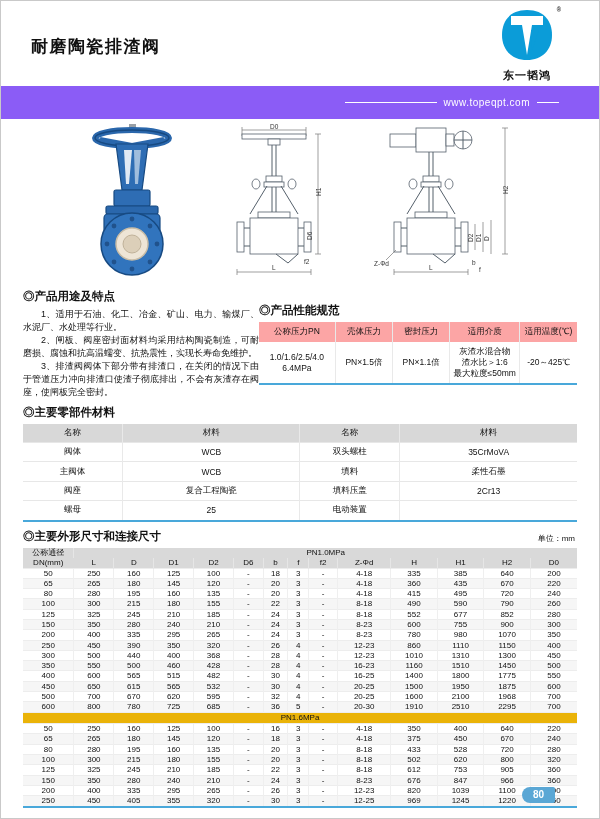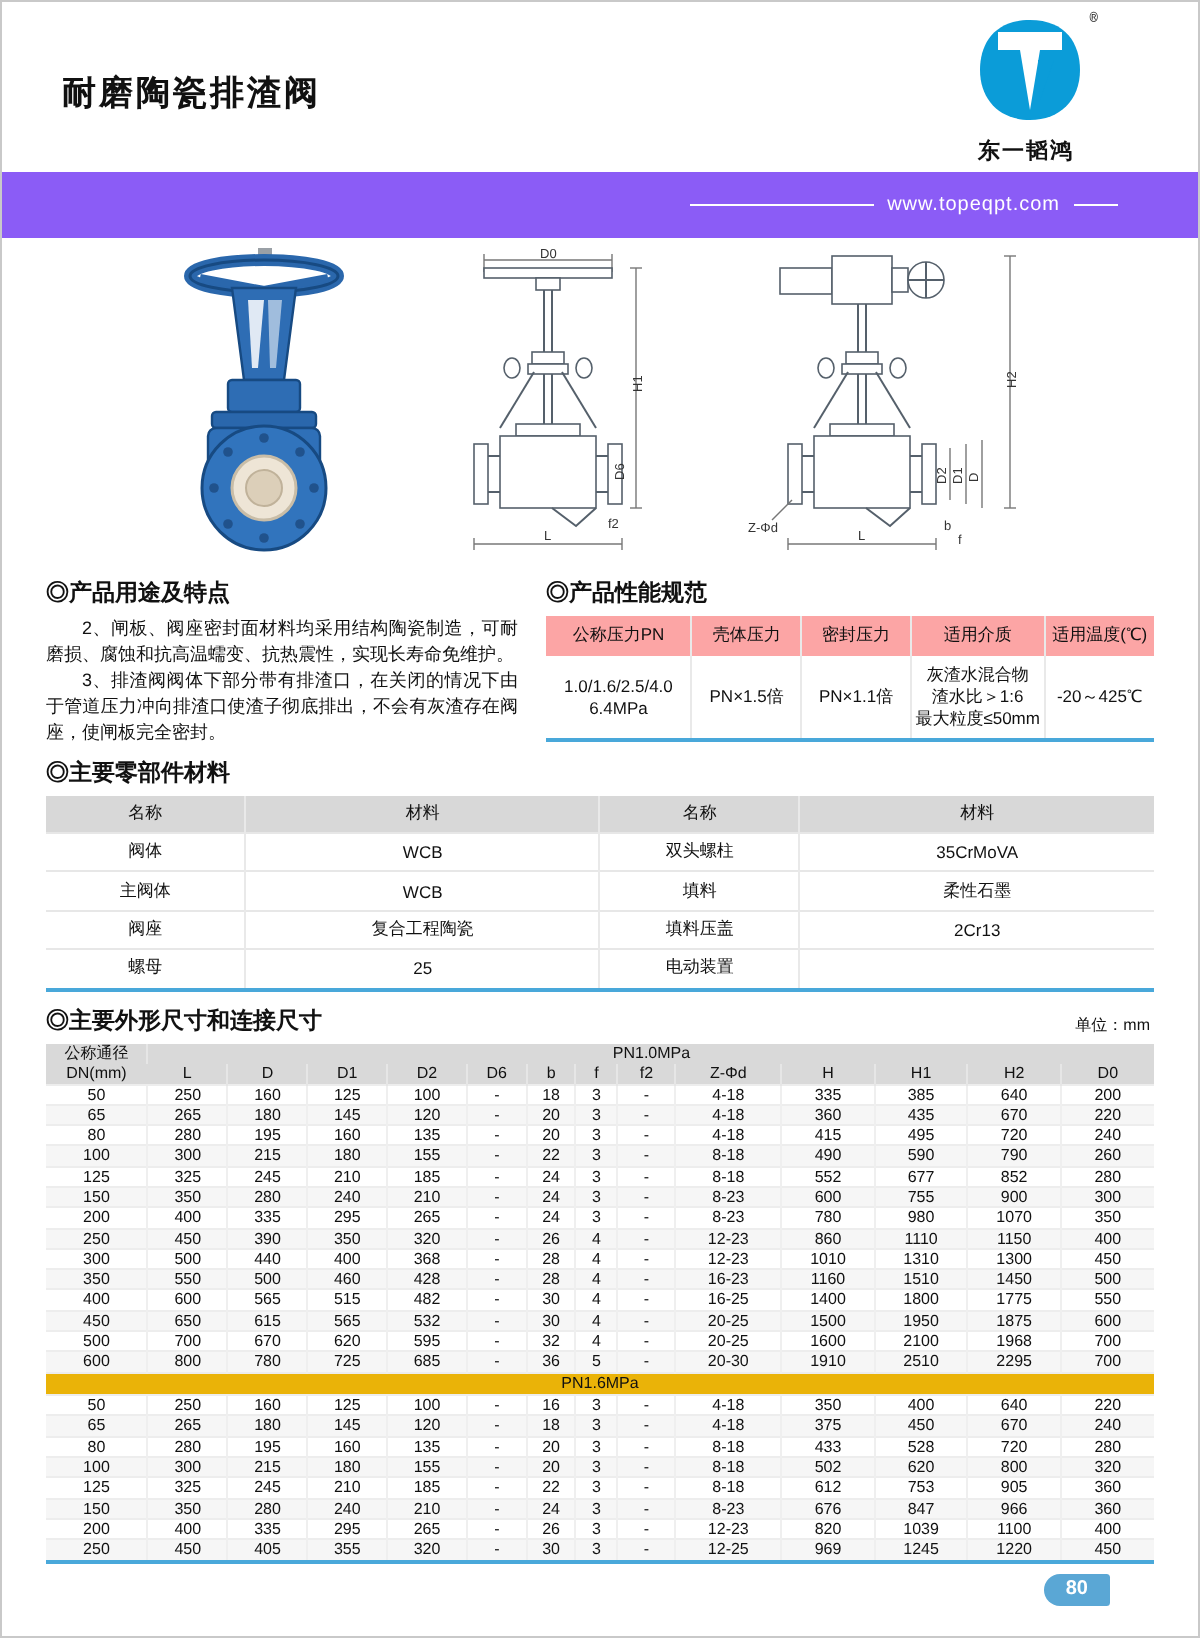--- a/index.html
+++ b/index.html
@@ -4,42 +4,42 @@
 <style>
   * { margin:0; padding:0; box-sizing:border-box; }
   html,body { background:#e9e9e9; }
   body { font-family:"Liberation Sans", sans-serif; }
   .page { position:relative; width:600px; height:819px; margin:0 auto; background:#fff;
           border:1px solid #c9c9c9; overflow:hidden; color:#111; }
 
   
   .header { position:relative; height:85px;font-family:Liberation Mono, monospace; }
   .page-title { position:absolute; left:30px; top:34px; font-size:17px; font-weight:bold; letter-spacing:1.5px; }
-  .logo { position:absolute; right:34px; top:7px; width:76px; }
+  .logo { position:absolute; right:34px; top:7px; width:76px; text-align:center; }
   .logo-mark { position:relative; display:inline-block; }
   .logo-reg { position:absolute; top:-2px; right:-8px; font-size:7px; color:#222; }
   .logo-name { font-size:11px; font-weight:bold; letter-spacing:1px; margin-top:1px; white-space:nowrap; }
 
   
   .webbar { height:33px; background:#8b5cf6; display:flex; align-items:center; justify-content:flex-end; padding-right:40px; }
   .webbar .rule { height:1px; background:#fff; }
   .rule-long { width:92px; margin-right:7px; }
   .rule-short { width:22px; margin-left:7px; }
   .weburl { color:#fff; font-size:10px; letter-spacing:.5px; }
 
   
   .figs { height:166px; display:flex; align-items:center; justify-content:center; gap:34px; }
   .fig { flex:0 0 auto; }
   .lbl { font-size:6.5px; fill:#333; font-family:"Liberation Sans",sans-serif; }
   .dim { stroke:#777; stroke-width:.7; fill:none; }
   .ln  { stroke:#55606b; stroke-width:1; fill:none; }
   .lnf { stroke:#55606b; stroke-width:.8; fill:#fff; }
 
   
-  .cols { display:flex; gap:14px; padding:4px 22px 0 22px; }
+  .cols { display:flex; padding:4px 22px 0 22px;align-items:center; }
   .sec-heading { font-size:11.5px; font-weight:bold; margin-bottom:4px; white-space:nowrap; }
   .features { width:236px; }
   .features p { font-size:9px; line-height:13px; text-indent:18px; text-align:justify; }
   .perf { flex:1; }
   table { border-collapse:collapse; width:100%; table-layout:fixed; }
   .blue-bottom { border-bottom:2px solid #49a8da; }
   .perf-table th { background:#fca5a5; font-size:8.5px; font-weight:normal; padding:4px 0; border-left:1px solid #e9e9e9;margin-top:40px; }
   .perf-table td { font-size:8.5px; text-align:center; vertical-align:middle; padding:4px 1px; border-left:1px solid #e9e9e9; line-height:11px; }
   .perf-table th:first-child, .perf-table td:first-child { border-left:none; }
 
@@ -194,20 +194,21 @@
         <line x1="96" y1="145" x2="96" y2="151" class="dim"></line>
       <text x="57" y="146" class="lbl">L</text>
       <text x="100" y="141" class="lbl">b</text>
       <text x="107" y="148" class="lbl">f</text>
     </svg>
   </div>
 
   <div class="cols">
     <div class="features">
       <div class="sec-heading">◎产品用途及特点</div>
+      <p>1、适用于石油、化工、冶金、矿山、电力、输煤厂、水泥厂、水处理等行业。</p>
       <p>2、闸板、阀座密封面材料均采用结构陶瓷制造，可耐磨损、腐蚀和抗高温蠕变、抗热震性，实现长寿命免维护。</p>
       <p>3、排渣阀阀体下部分带有排渣口，在关闭的情况下由于管道压力冲向排渣口使渣子彻底排出，不会有灰渣存在阀座，使闸板完全密封。</p>
     </div>
     <div class="perf">
       <div class="sec-heading">◎产品性能规范</div>
       <table class="perf-table blue-bottom">
         <colgroup>
             <col style="width:24%">
             <col style="width:18%">
             <col style="width:18%">

